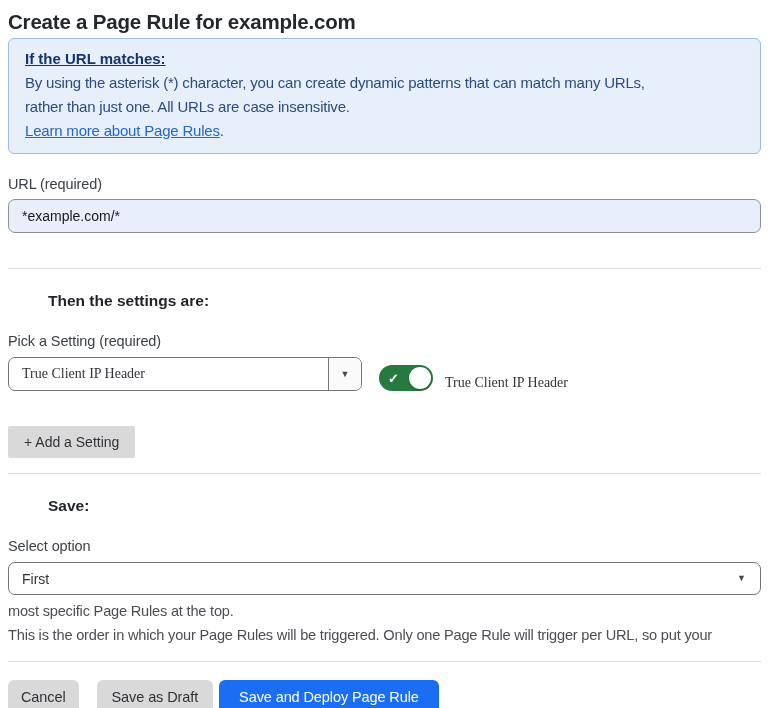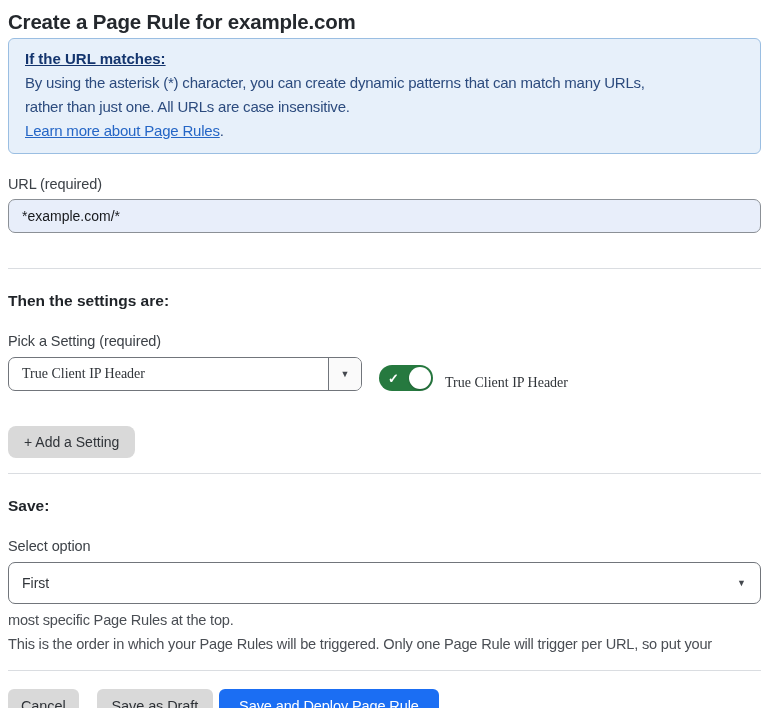--- a/index.html
+++ b/index.html
@@ -49,21 +49,21 @@
     border:1px solid #8B9096;border-radius:7px;
     padding:0 13px;font-size:14px;color:#17191D;
     font-family:"Liberation Sans","DejaVu Sans",sans-serif;
     outline:none;
   }
   .divider{border:none;border-top:1px solid #DADDE1;height:0;}
   .divider.d1{margin-top:35px;}
   .divider.d2{margin-top:15px;}
   .divider.d3{margin-top:14px;}
   .section-heading{
-    margin-top:21px;font-size:15.5px;line-height:21px;font-weight:700;color:#1F2328;
+    margin-top:21px;font-size:15.5px;line-height:21px;font-weight:700;color:#1F2328;margin-left:40px;
   }
   .setting-row{margin-top:6px;display:flex;align-items:flex-end;font-family:Liberation Serif, serif;}
   .select{
     height:34px;border:1px solid #71757B;border-radius:7px;background:#FFFFFF;
     display:flex;align-items:center;cursor:pointer;overflow:hidden;
   }
   .setting-select{width:354px;}
   .select-value{
     flex:1;padding:0 13px;font-size:14px;color:#303439;white-space:nowrap;
   }
@@ -80,25 +80,25 @@
     position:absolute;left:9px;top:50%;transform:translateY(-50%);
     color:#FFFFFF;font-size:13px;font-weight:700;line-height:1;
   }
   .toggle .knob{
     position:absolute;right:2px;top:2px;width:22px;height:22px;border-radius:50%;
     background:#FFFFFF;box-shadow:0 1px 2px rgba(0,0,0,0.25);
   }
   .toggle-label{margin-left:12px;font-size:14px;color:#303439;}
   .add-setting-btn{
     margin-top:35px;height:32px;padding:0 16px;
-    background:#D9D9D9;border:none;border-radius:8px;
+    background:#D9D9D9;border:none;border-radius:2px;
     font-family:"Liberation Sans","DejaVu Sans",sans-serif;
     font-size:14px;color:#303439;cursor:pointer;
   }
-  .order-select{margin-top:6px;width:100%;height:42px;}
+  .order-select{margin-top:6px;width:100%;height:33px;}
   .order-select .select-arrow{margin-right:14px;}
   .help-text{margin-top:4px;}
   .help-line{
     font-size:14.6px;line-height:24px;color:#4A4E54;letter-spacing:-0.2px;
   }
   .button-row{margin-top:18px;display:flex;align-items:center;}
   .btn{
     height:34px;border:none;border-radius:6px;cursor:pointer;
     font-family:"Liberation Sans","DejaVu Sans",sans-serif;
     font-size:14.5px;letter-spacing:-0.1px;

